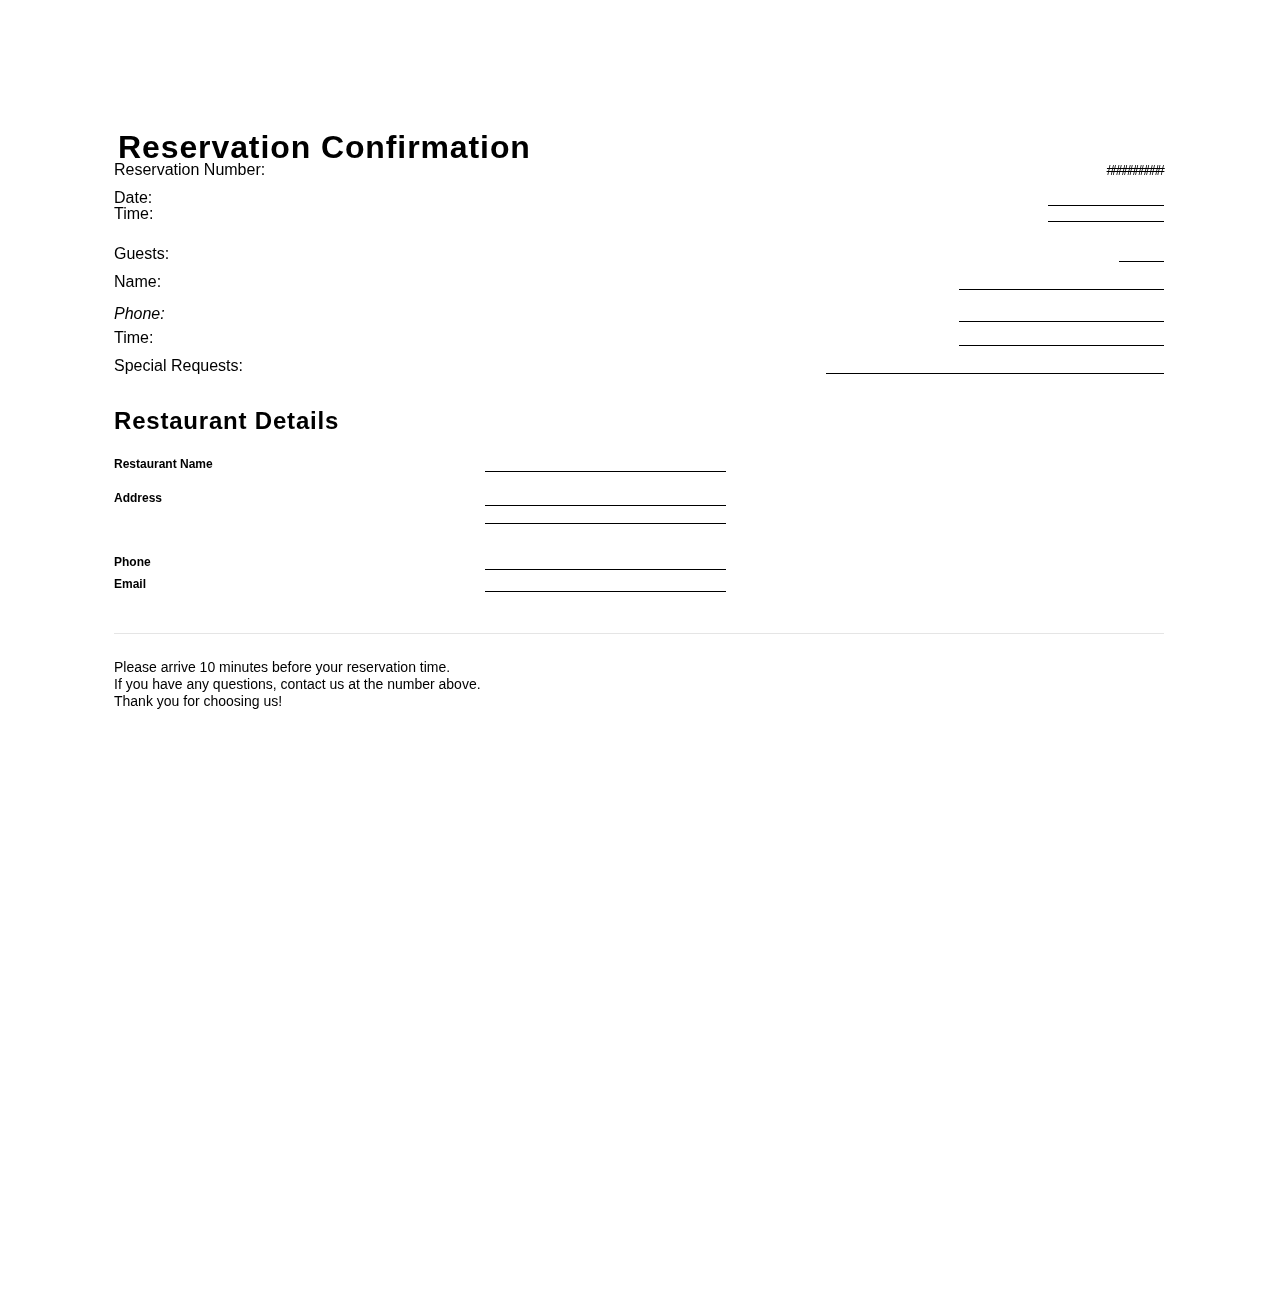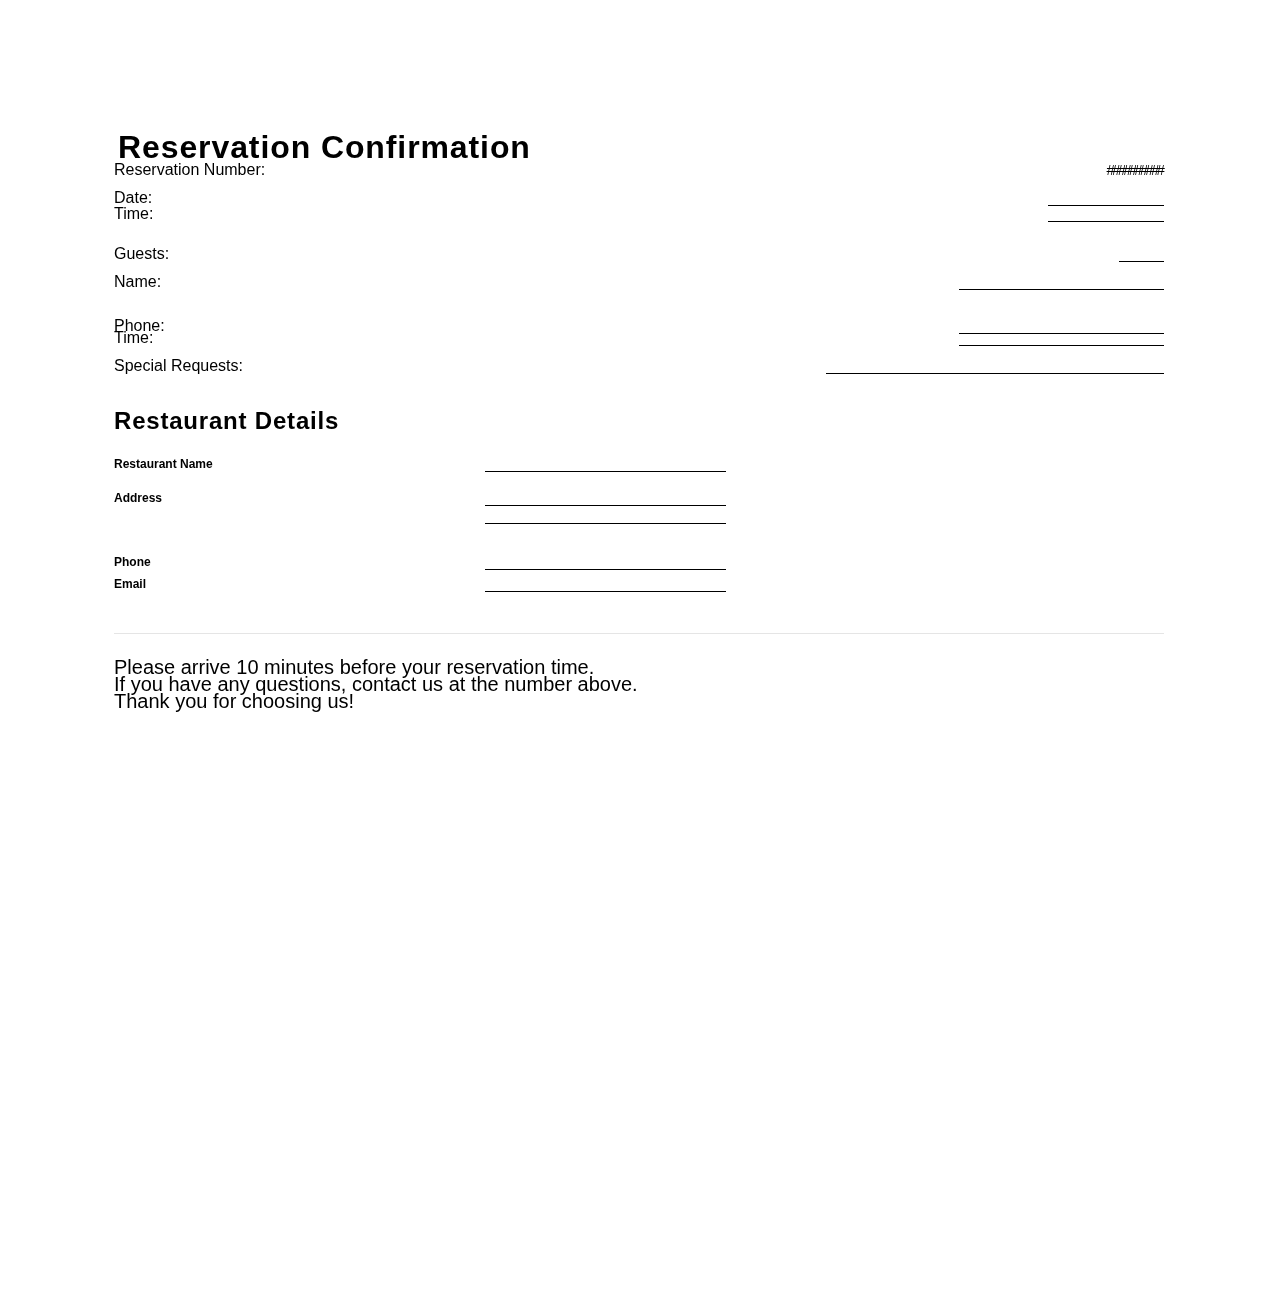--- a/index.html
+++ b/index.html
@@ -99,21 +99,21 @@
       left: 0;
       top: 633px;
       width: 1050px;
       height: 0;
       border-top: 1px solid #e5e5e5;
     }
     .footer {
       position: absolute;
       left: 0;
       top: 659px;
-      font-size: 20px;
+      font-size: 14px;
       line-height: 17px;
     }
     .footer div {
       white-space: nowrap;
     }
   </style>
 </head>
 <body>
 
 <div class="page">
@@ -138,21 +138,21 @@
   <div class="res-row" style="top:240px;text-decoration:underline;">
     <span class="res-label">Guests:</span>
     <span class="res-line" style="width:45px;"></span>
   </div>
 
   <div class="res-row" style="top:268px;">
     <span class="res-label">Name:</span>
     <span class="res-line" style="width:205px;"></span>
   </div>
 
-  <div class="res-row" style="top:312px;">
+  <div class="res-row" style="top:300px;font-style:italic;">
     <span class="res-label">Phone:</span>
     <span class="res-line" style="width:205px;"></span>
   </div>
 
   <div class="res-row" style="top:324px;">
     <span class="res-label">Time:</span>
     <span class="res-line" style="width:205px;"></span>
   </div>
 
   <div class="res-row" style="top:352px;">

